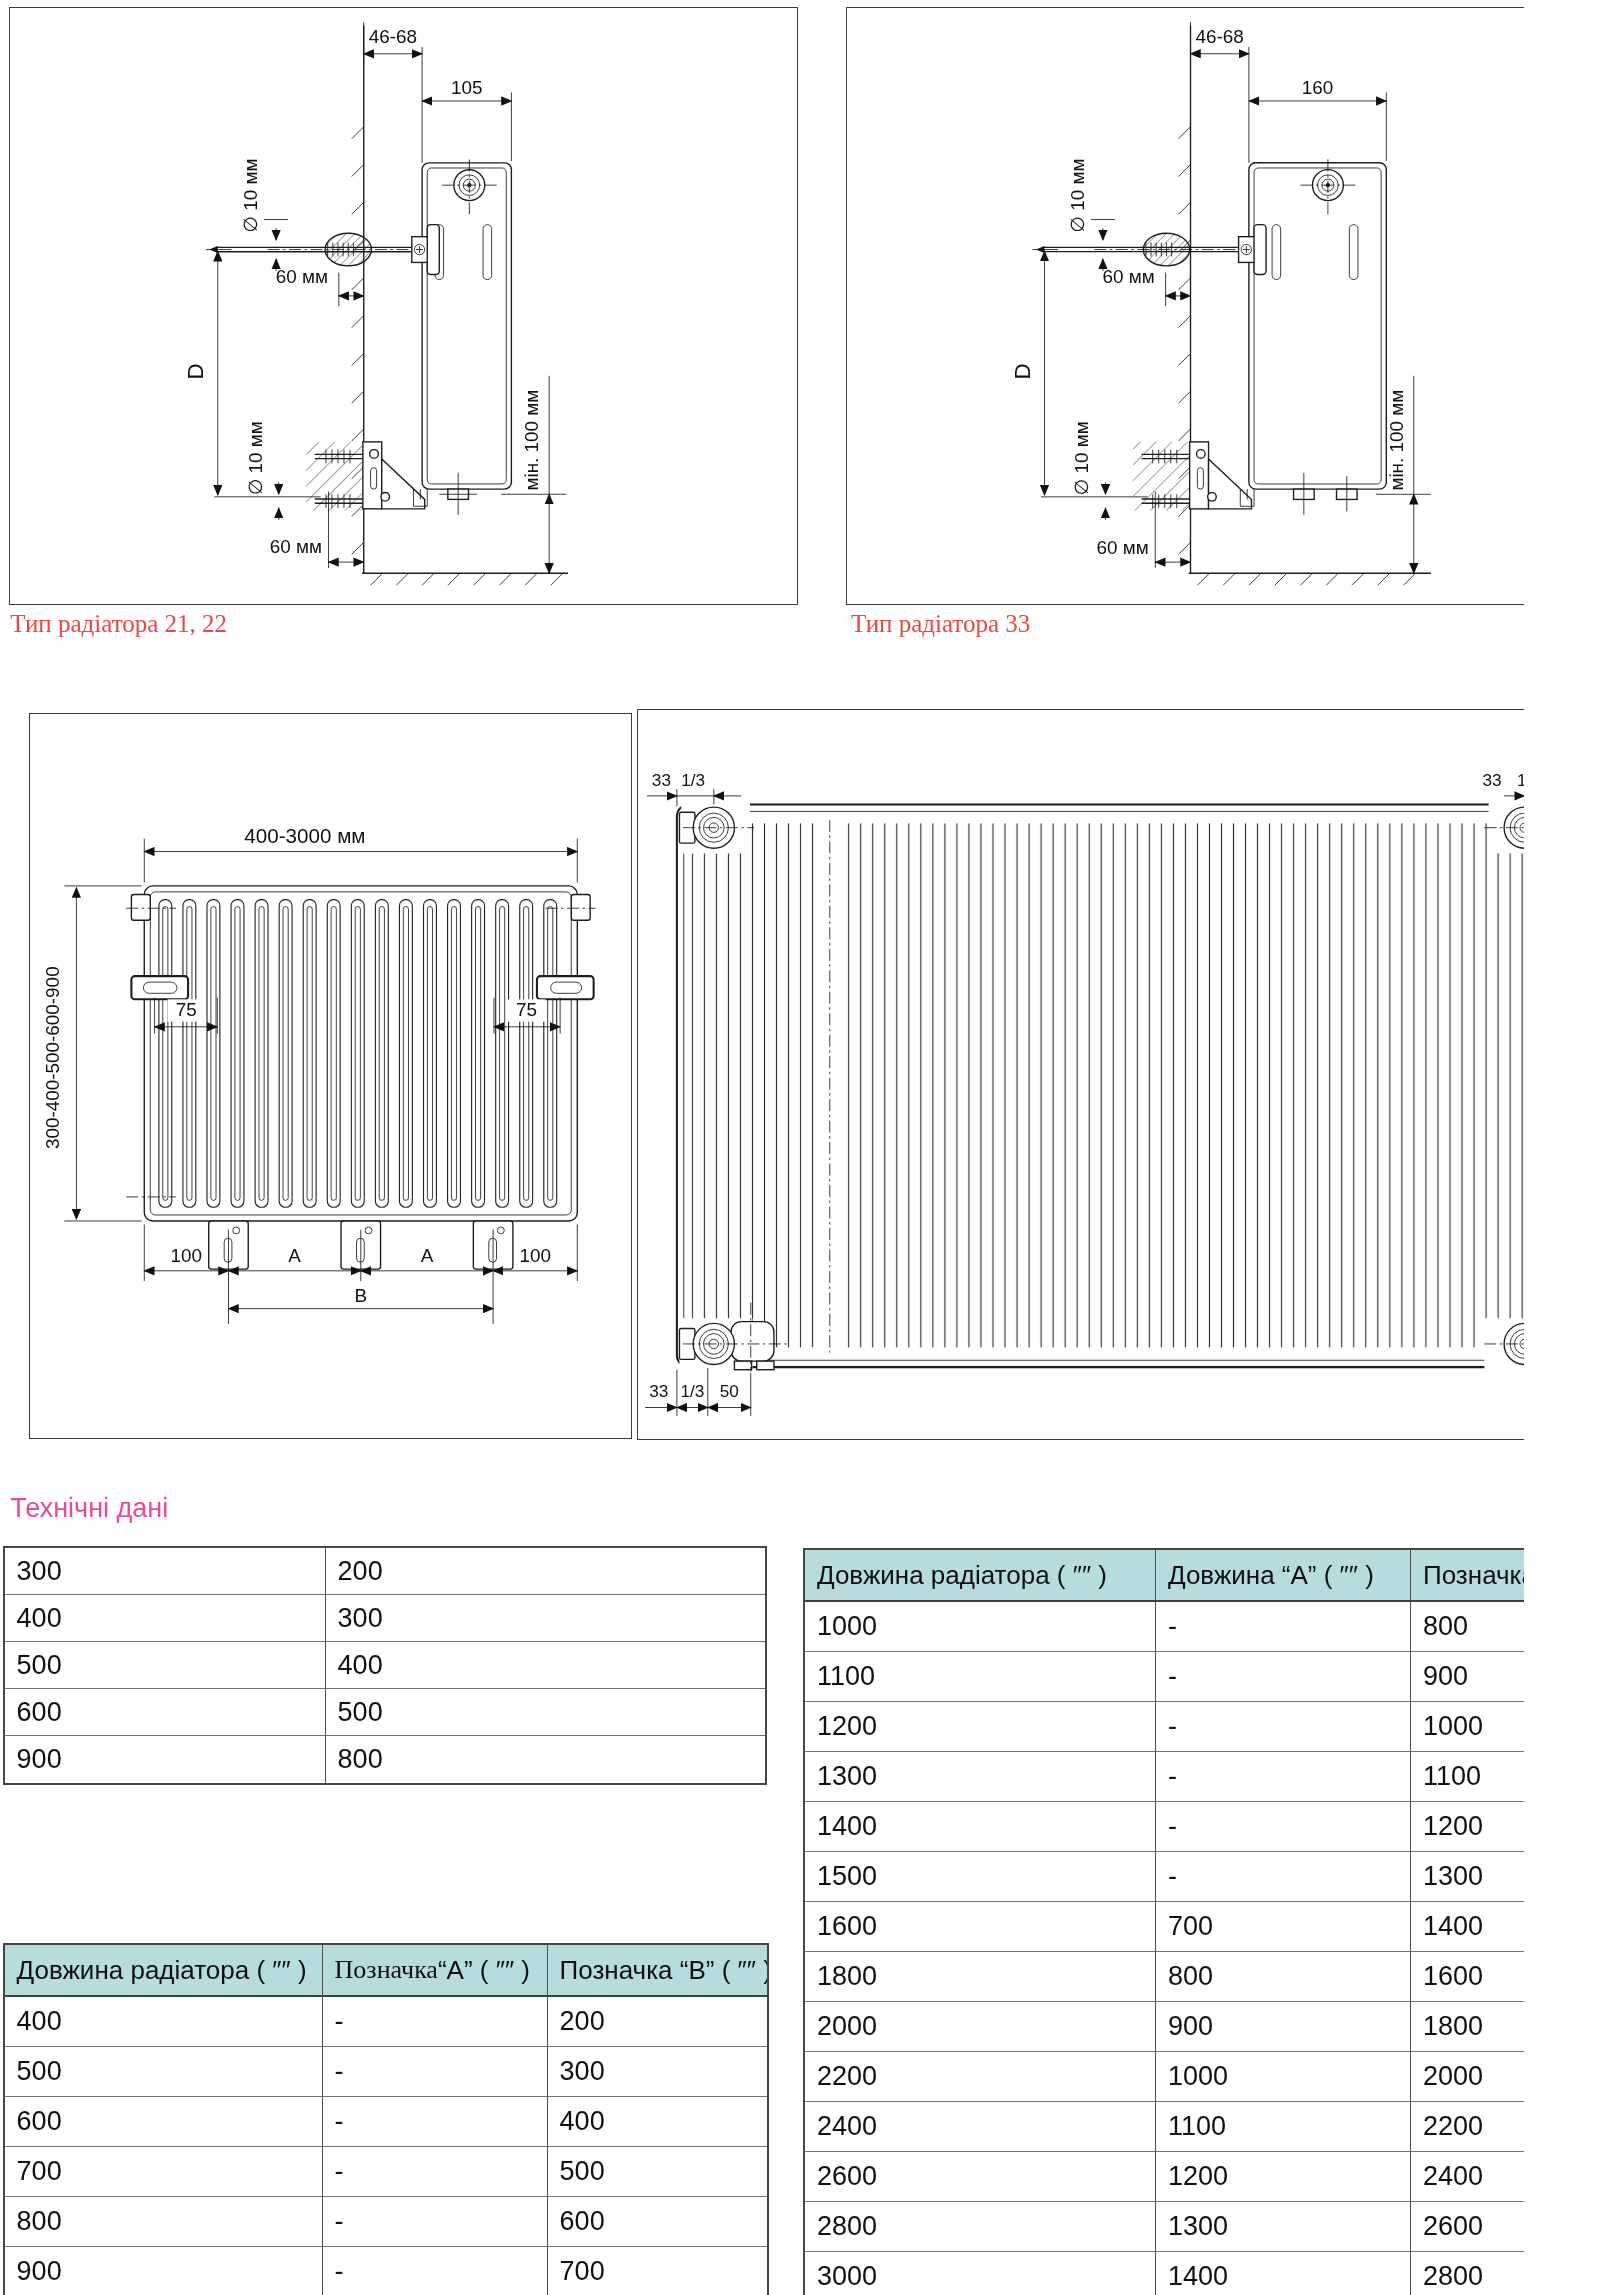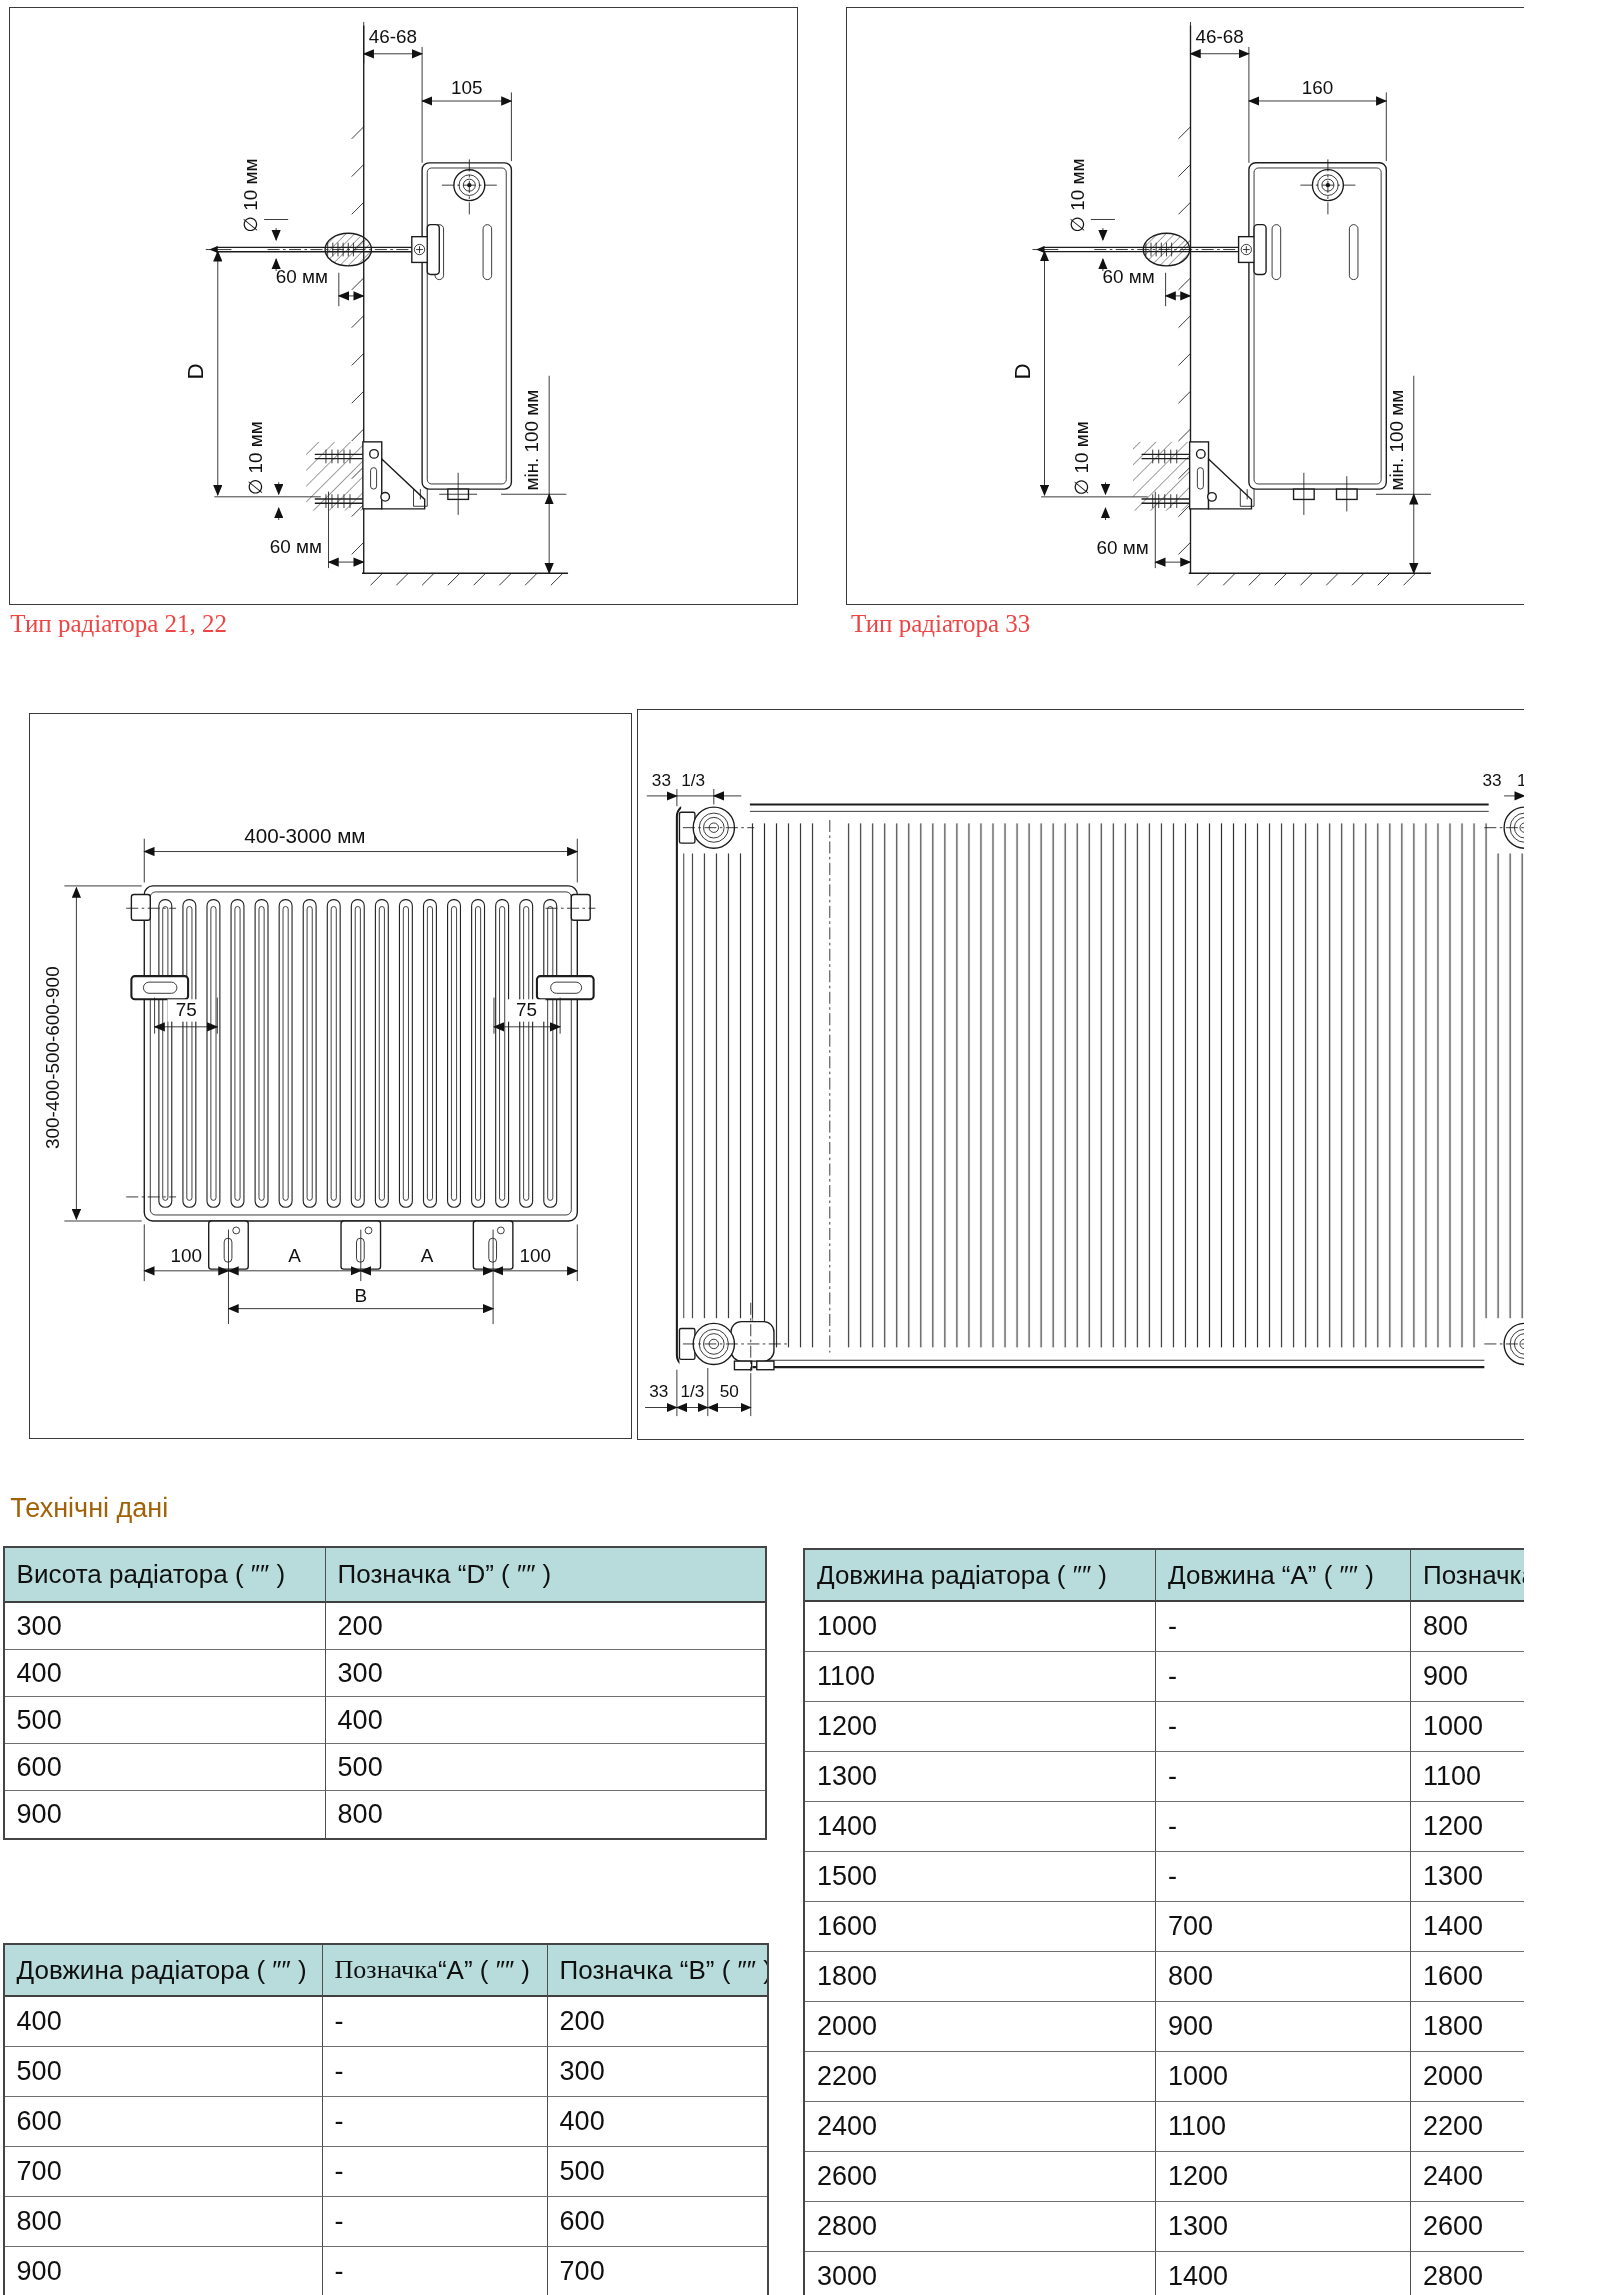--- a/index.html
+++ b/index.html
@@ -1,20 +1,20 @@
 <!DOCTYPE html>
 <html style="font-size:13.7px"><head>
 <meta charset="utf-8">
 <style>
   html,body{margin:0;padding:0;background:#fff;}
   #page{position:relative;width:1524px;height:2295px;background:#fff;overflow:hidden;
         font-family:"Liberation Sans",sans-serif;color:#111;}
   .panel{position:absolute;border:1.7px solid #3a3a3a;background:#fff;}
   .caption{position:absolute;font-family:"Liberation Serif",serif;font-size:25px;color:#ef4444;white-space:nowrap;}
-  .section-title{position:absolute;font-size:27px;color:#a16207;}
+  .section-title{position:absolute;font-size:27px;color:#ec4899;}
   svg{display:block;}
   svg text{font-family:"Liberation Sans",sans-serif;fill:#111;}
   .dim{font-size:22px;text-anchor:middle;}
   .dim-s{font-size:20px;text-anchor:middle;}
   .ln{stroke:#1c1c1c;stroke-width:1.6;fill:none;}
   .thin{stroke:#1c1c1c;stroke-width:1;fill:none;}
   .wt{fill:#fff;stroke:#1c1c1c;stroke-width:1.6;}
   .wt2{fill:#fff;stroke:#1c1c1c;stroke-width:2.4;}
   .dash{stroke:#1c1c1c;stroke-width:1;fill:none;stroke-dasharray:14 4 3 4;}
   
@@ -485,24 +485,20 @@
     <line class="thin" x1="1070" y1="765" x2="1130" y2="765"></line>
     <line class="thin" x1="1122" y1="738" x2="1122" y2="765" marker-start="url(#arr)" marker-end="url(#arr)"></line>
     <text class="dim-s" x="1094" y="759">27.5</text>
   </g>
 </svg>
 </div>
 
 <div class="section-title" style="left:10.3px;top:1493px;">Технічні дані</div>
 
 <div class="tbl t1">
-  <div class="row hrow">
-    <div class="cell c1">Висота радіатора ( ″″ )</div>
-    <div class="cell c2">Позначка “D” ( ″″ )</div>
-  </div>
   <div class="row drow">
     <div class="cell c1">300</div>
     <div class="cell c2">200</div>
   </div>
   <div class="row drow">
     <div class="cell c1">400</div>
     <div class="cell c2">300</div>
   </div>
   <div class="row drow">
     <div class="cell c1">500</div>

